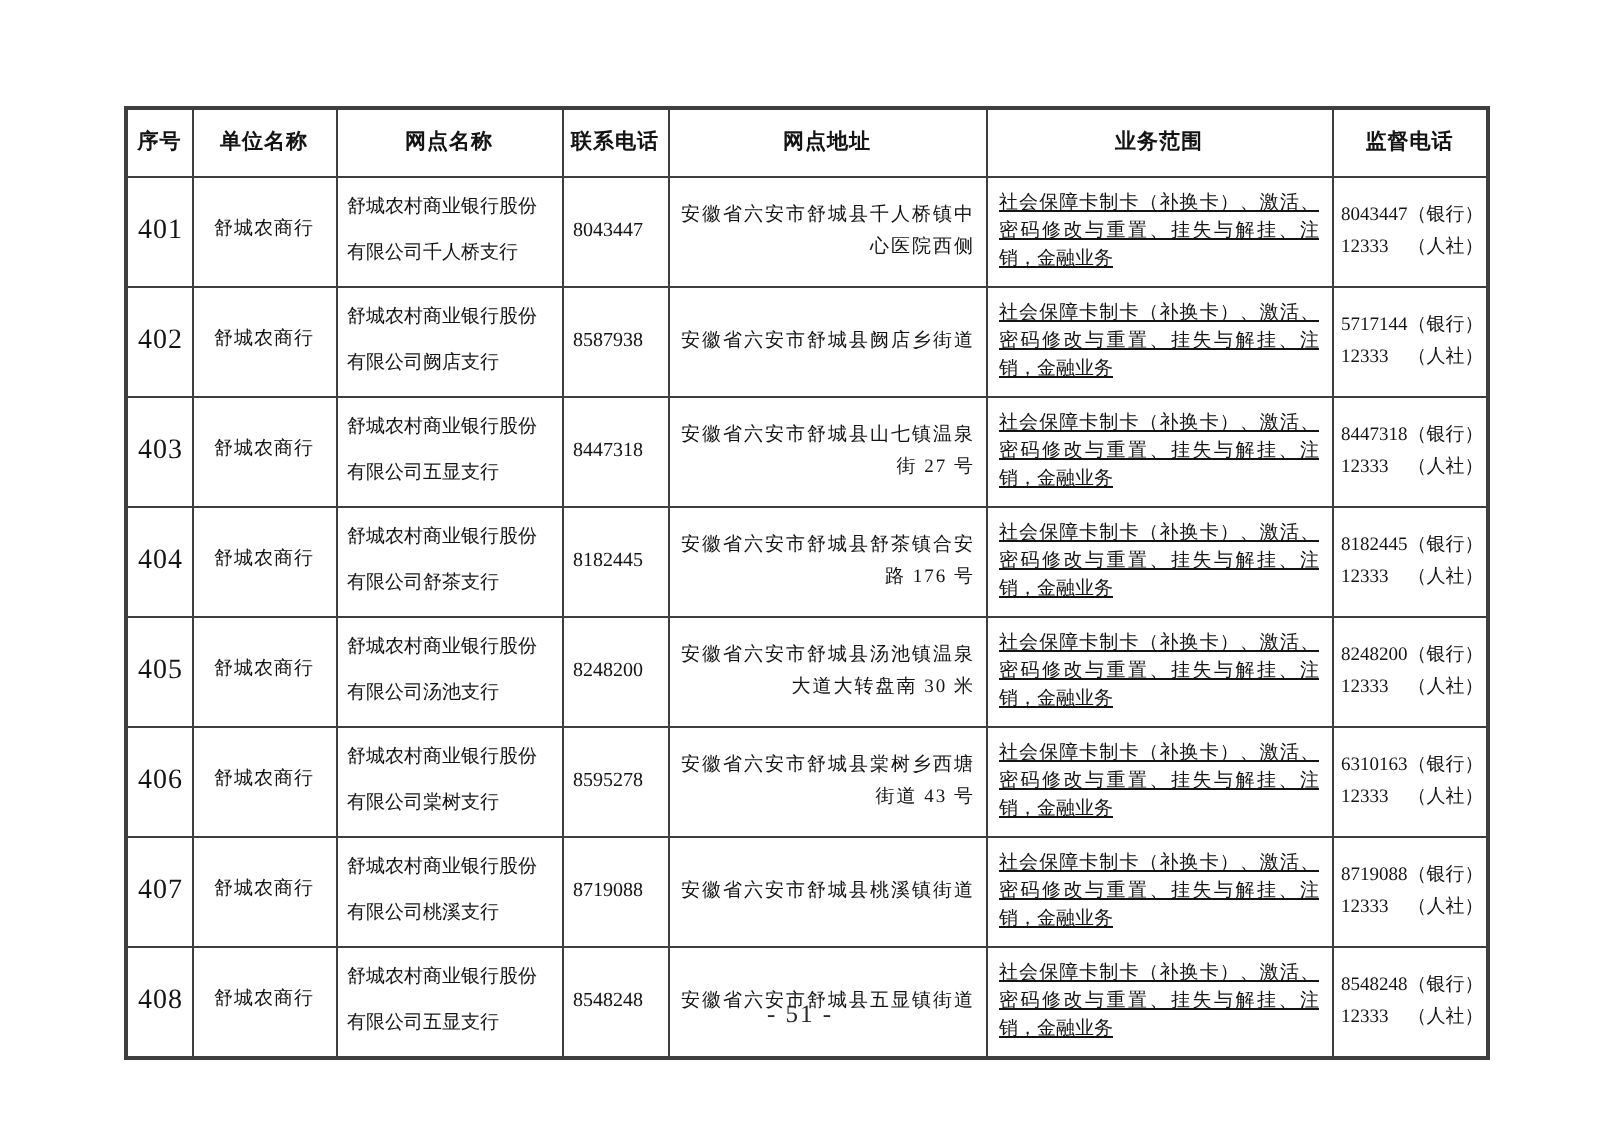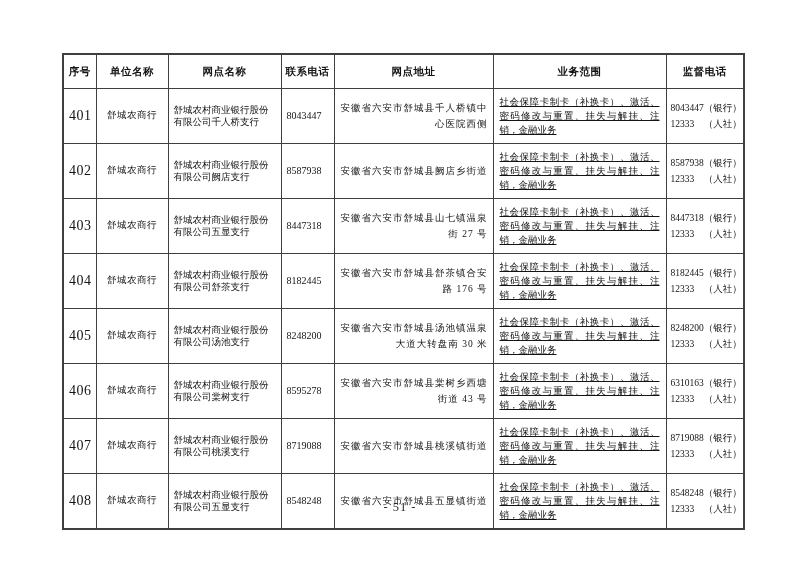--- a/index.html
+++ b/index.html
@@ -44,21 +44,21 @@
   .branch-table tbody tr { height: 48px; }
   .branch-table th {
     font-weight: bold;
     text-align: center;
     font-size: 10.5px;
     letter-spacing: 0.5px;
     padding: 2px 2px;
   }
   td.c-seq    { text-align: center; font-size: 14px; letter-spacing: 0.5px; }
   td.c-unit   { text-align: center; letter-spacing: 0.5px; margin-top: 32px; }
-  td.c-branch { text-align: left; line-height: 12px; }
+  td.c-branch { text-align: left; line-height: 23px; }
   td.c-phone  { font-size: 10px; }
   td.c-addr   { text-align: right; line-height: 16px; letter-spacing: 1px; }
   td.c-scope  { text-align: justify; line-height: 14px; padding: 6px 6px; text-decoration: underline; }
   td.c-sup    { text-align: left; line-height: 16px; font-size: 9.5px; padding: 6px 4px; }
   td.c-sup .sup-line { white-space: pre; }
   .page-number {
     position: absolute;
     left: 0;
     top: 500px;
     width: 100%;
@@ -108,21 +108,21 @@
         </td>
       </tr>
       <tr>
         <td class="c-seq">402</td>
         <td class="c-unit">舒城农商行</td>
         <td class="c-branch">舒城农村商业银行股份有限公司阙店支行</td>
         <td class="c-phone">8587938</td>
         <td class="c-addr">安徽省六安市舒城县阙店乡街道</td>
         <td class="c-scope">社会保障卡制卡（补换卡）、激活、密码修改与重置、挂失与解挂、注销，金融业务</td>
         <td class="c-sup">
-          <div class="sup-line">8587938（银行）</div>
+          <div class="sup-line">5717144（银行）</div>
           <div class="sup-line">12333　（人社）</div>
         </td>
       </tr>
       <tr>
         <td class="c-seq">403</td>
         <td class="c-unit">舒城农商行</td>
         <td class="c-branch">舒城农村商业银行股份有限公司五显支行</td>
         <td class="c-phone">8447318</td>
         <td class="c-addr">安徽省六安市舒城县山七镇温泉街 27 号</td>
         <td class="c-scope">社会保障卡制卡（补换卡）、激活、密码修改与重置、挂失与解挂、注销，金融业务</td>

